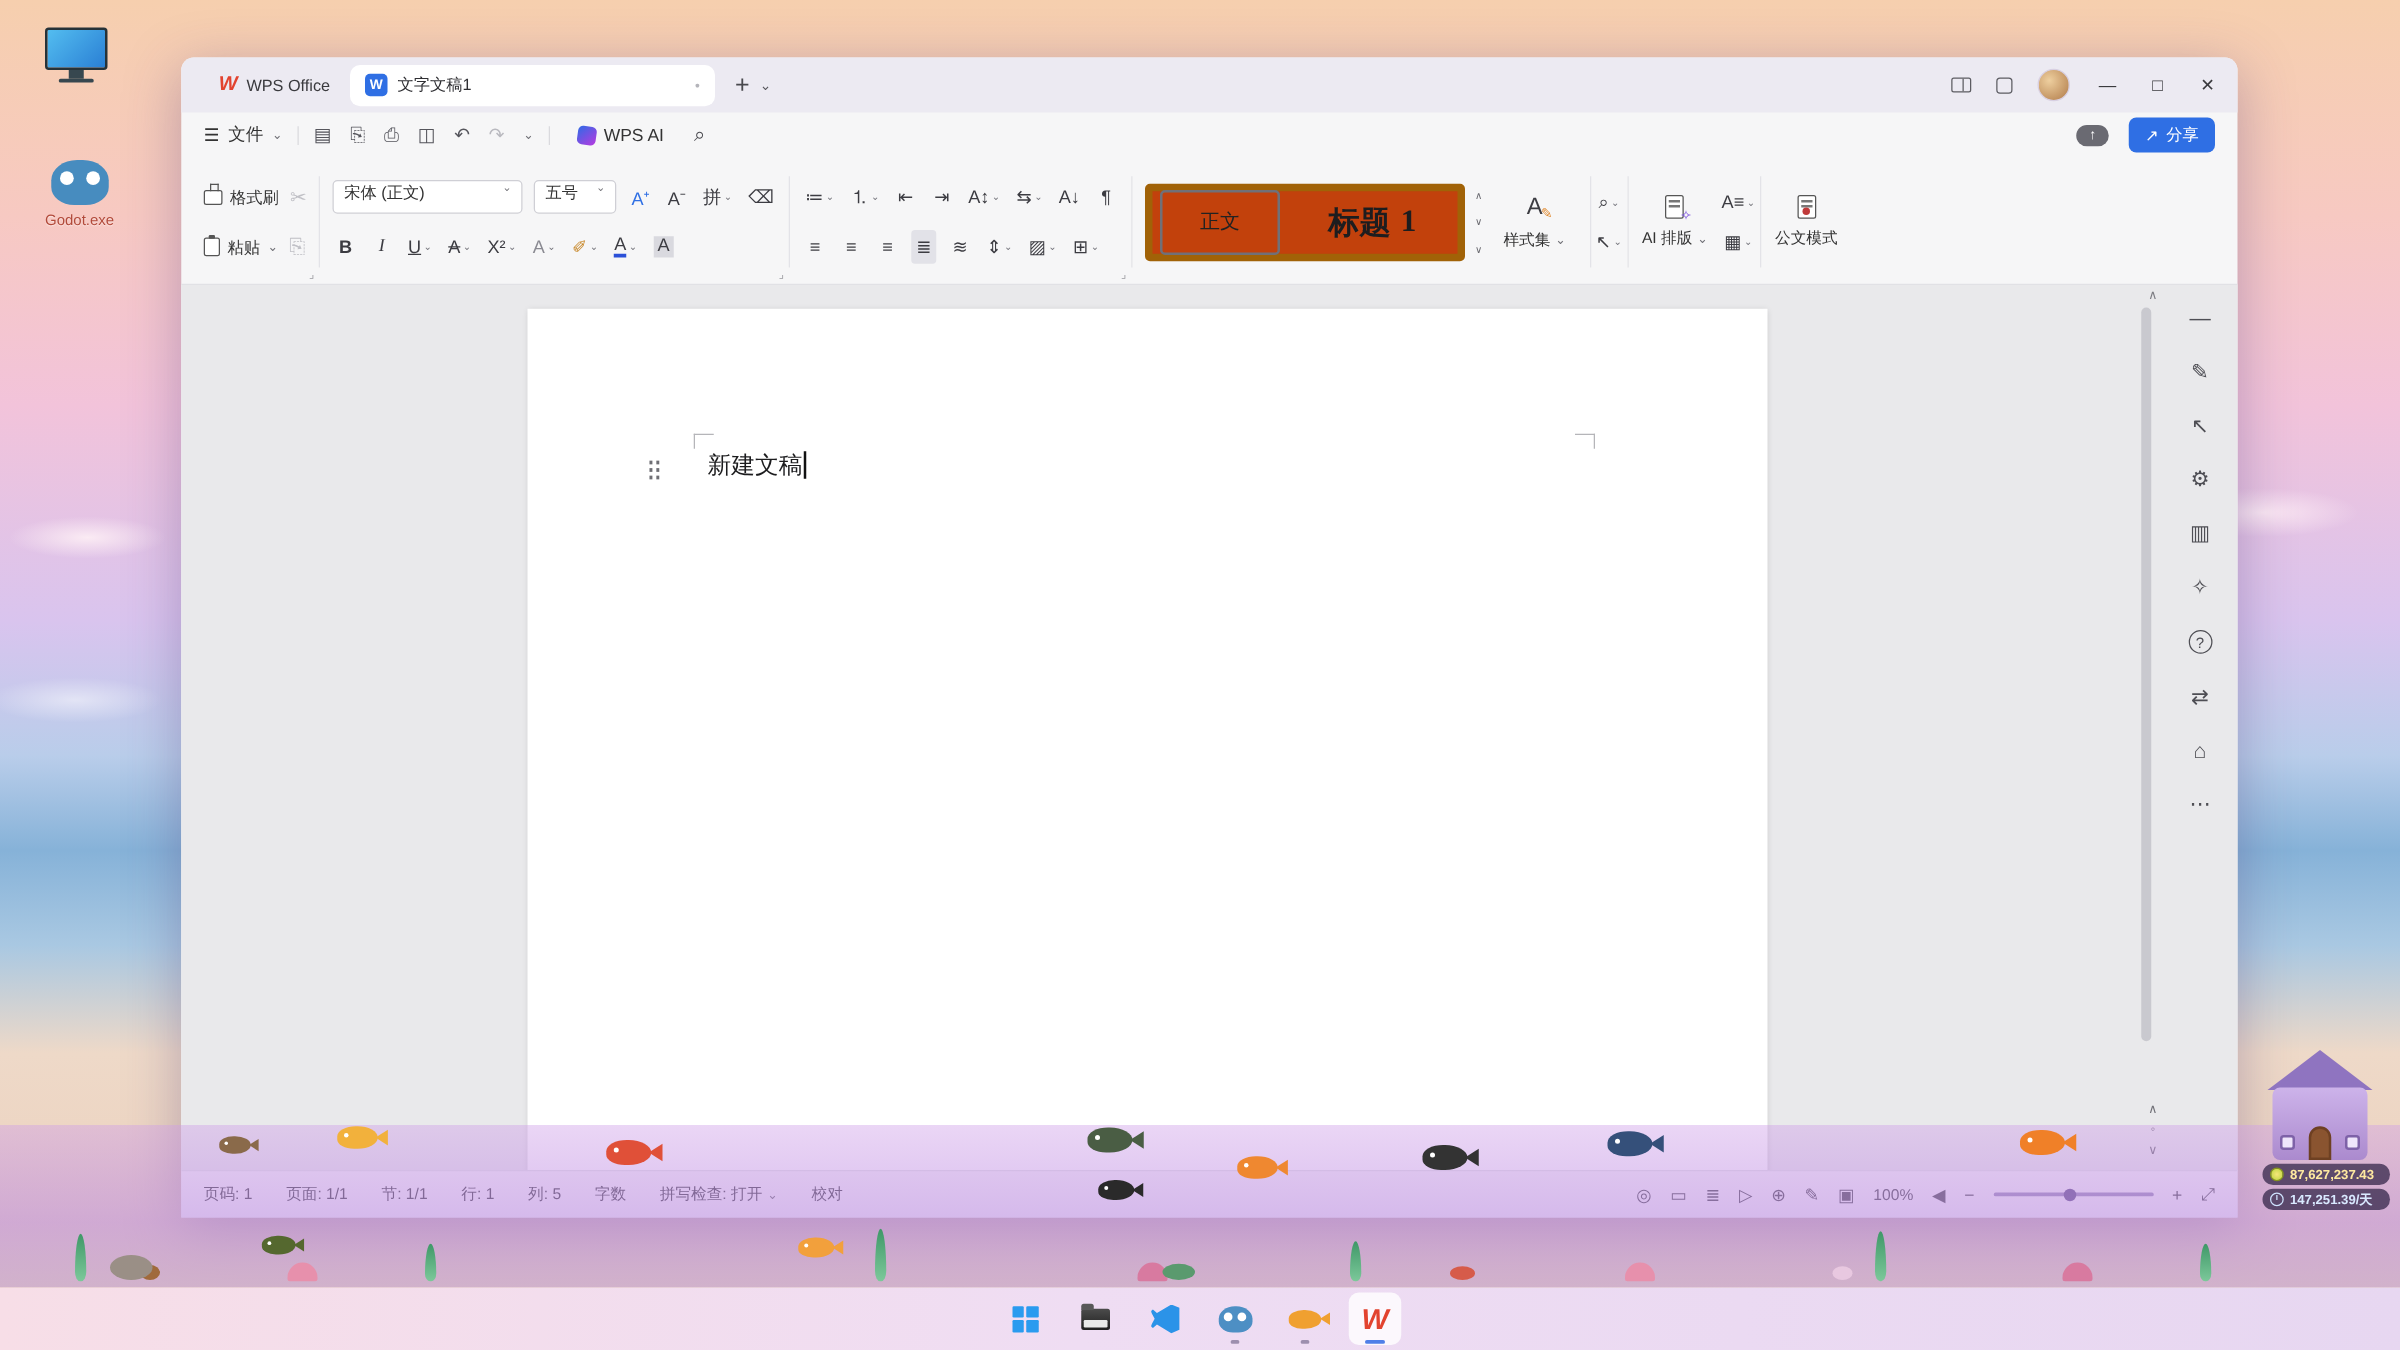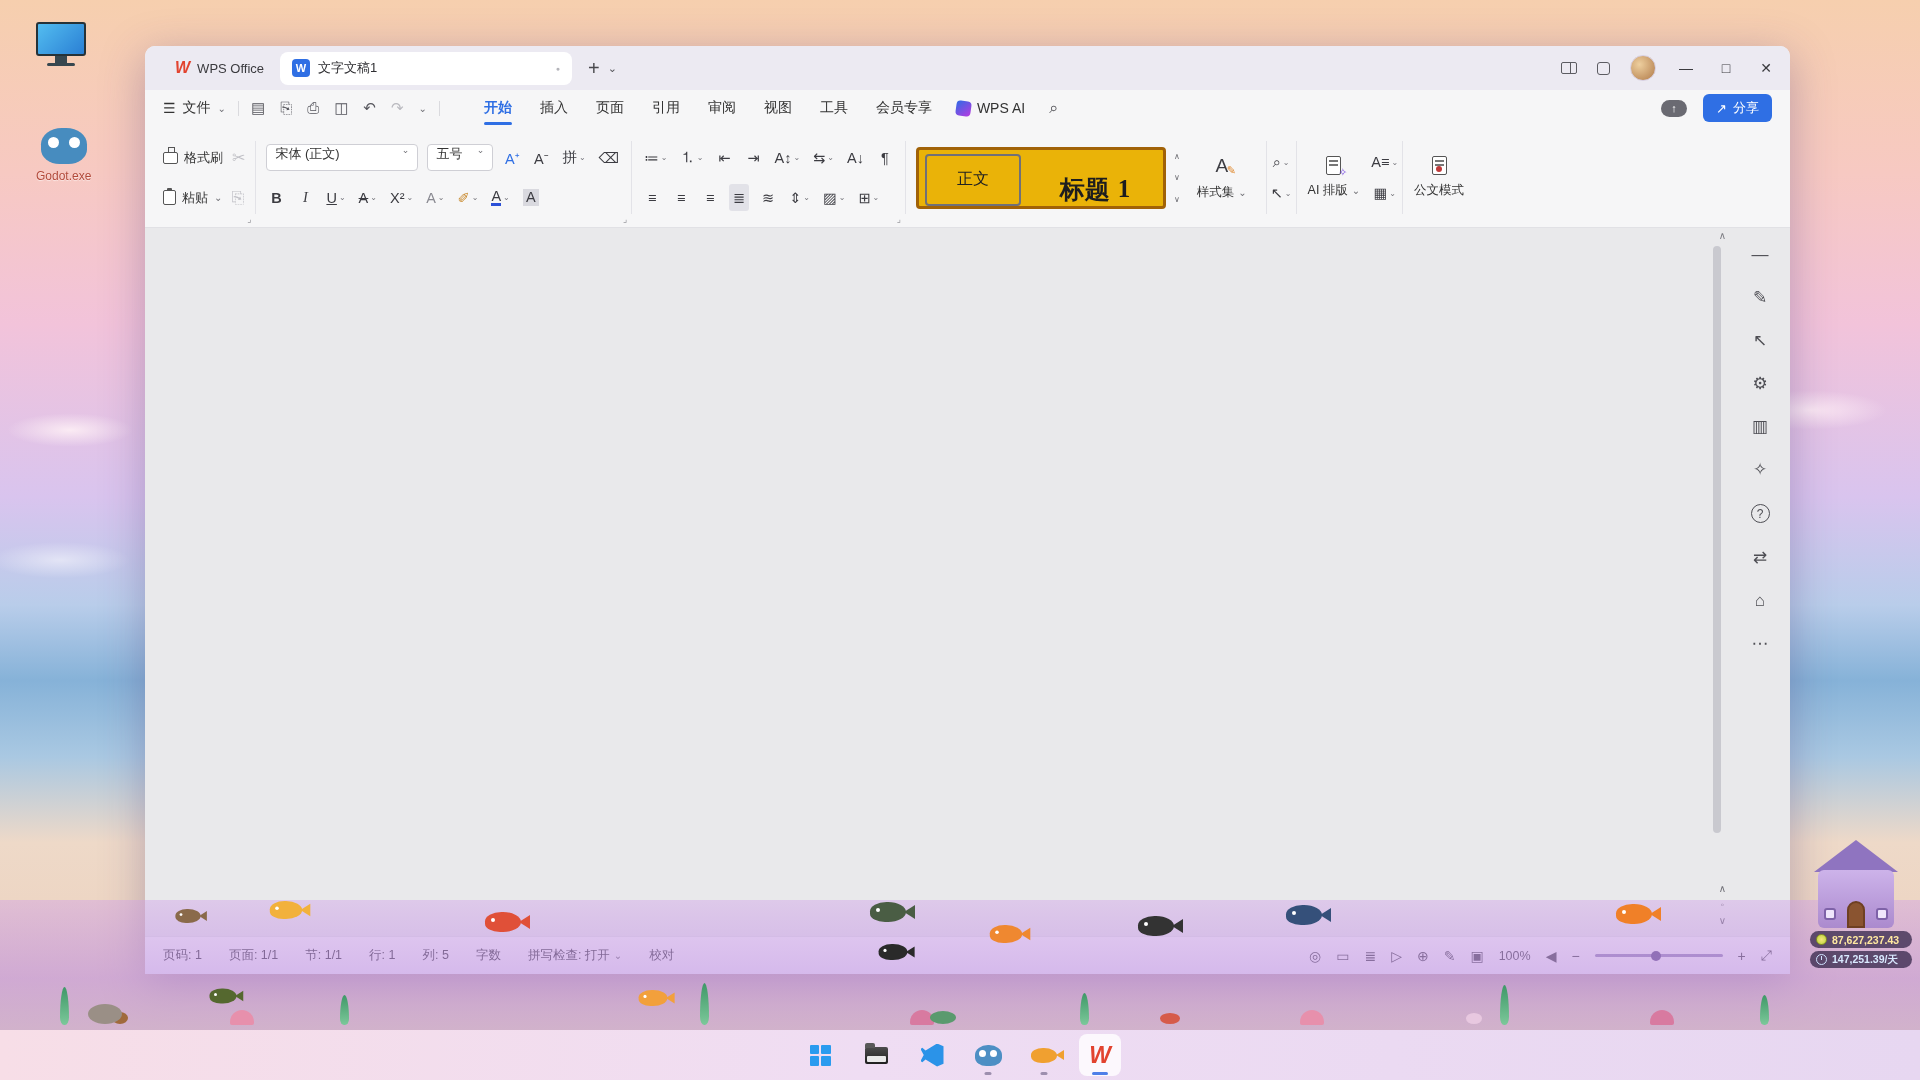--- a/index.html
+++ b/index.html
@@ -77,21 +77,21 @@
   .sel{height:27px;border:1px solid #cfcfd5;border-radius:4px;background:#fff;display:flex;align-items:flex-start;justify-content:space-between;padding:0 8px;font-size:13px;color:#333;cursor:pointer;}
   .sel .m-chev{font-size:9px;}
   .fbtn{min-width:20px;height:27px;display:flex;align-items:center;justify-content:center;gap:2px;font-size:14.5px;color:#3c3c42;cursor:pointer;border-radius:3px;padding:0 2px;}
   .fbtn .chv{font-size:8px;color:#75757c;}
   .fbtn.active{background:#e2e2e8;}
   .u-line{text-decoration:underline;}
   .s-line{text-decoration:line-through;}
   .fc{border-bottom:3px solid #2b50d8;line-height:1;}
   .cs{background:#d9d9df;padding:0 3px;line-height:1.2;}
   .blue{color:#2f6fe4;}
-  .style-gallery{display:flex;align-items:flex-end;border:3px solid #a16207;background:#eab308;border-radius:4px;height:62px;}
+  .style-gallery{display:flex;align-items:center;border:6px solid #a16207;background:#c2410c;border-radius:4px;height:62px;}
   .st-item{display:flex;align-items:center;justify-content:center;cursor:pointer;font-family:"Liberation Serif",serif;}
   .st-normal{width:96px;height:52px;border:2px solid #707078;border-radius:4px;margin:0 6px;font-size:16px;color:#222;}
   .st-h1{width:136px;font-size:25px;font-weight:700;color:#1d1d1f;gap:8px;}
   .gal-arrows{display:flex;flex-direction:column;justify-content:space-between;height:56px;padding:2px 4px;font-size:8px;color:#6a6a70;}
   .gal-arrows span{cursor:pointer;}
   .vbtn{display:flex;flex-direction:column;align-items:center;justify-content:center;gap:7px;font-size:12.5px;color:#333;cursor:pointer;padding:0 9px;}
   .vbtn .cap{display:flex;align-items:center;gap:4px;}
   .ic-styleset{font-size:19px;color:#3c3c42;position:relative;}
   .ic-styleset i{position:absolute;right:-8px;bottom:0;font-style:normal;font-size:11px;color:#e08a30;}
   .ic-docfile{width:15px;height:19px;border:1.5px solid #555;border-radius:2px;position:relative;background:#fff;}
@@ -219,30 +219,20 @@
     <div class="quick">
       <span>▤</span>
       <span>⎘</span>
       <span>⎙</span>
       <span>◫</span>
       <span>↶</span>
       <span class="dis">↷</span>
       <span class="m-chev">⌄</span>
     </div>
     <div class="m-sep"></div>
-    <div class="m-tabs">
-      <span class="m-tab active">开始</span>
-      <span class="m-tab">插入</span>
-      <span class="m-tab">页面</span>
-      <span class="m-tab">引用</span>
-      <span class="m-tab">审阅</span>
-      <span class="m-tab">视图</span>
-      <span class="m-tab">工具</span>
-      <span class="m-tab">会员专享</span>
-    </div>
     <div class="m-ai">
       <span class="ai-logo"></span>
       <span>WPS AI</span>
     </div>
     <span class="m-search">⌕</span>
     <div class="m-right">
       <span class="cloud">↑</span>
       <div class="share-btn">
         <span>↗</span>
         <span>分享</span>
@@ -427,20 +417,29 @@
 
     <div class="vbtn">
       <span class="ic-docfile gov"></span>
       <span class="cap">
           <span>公文模式</span>
         </span>
     </div>
   </div>
 
   <div class="docarea">
+    <div class="page">
+      <div class="mark l"></div>
+      <div class="mark r"></div>
+      <div class="drag-handle"></div>
+      <div class="doc-text">
+        <span>新建文稿</span>
+        <span class="caret"></span>
+      </div>
+    </div>
     <span class="collapse-chev">∧</span>
     <div class="scrollbar">
         <div class="scroll-thumb"></div>
       </div>
     <div class="scroll-nav">
       <span>∧</span>
       <span>◦</span>
       <span>∨</span>
     </div>
     <div class="rail">

